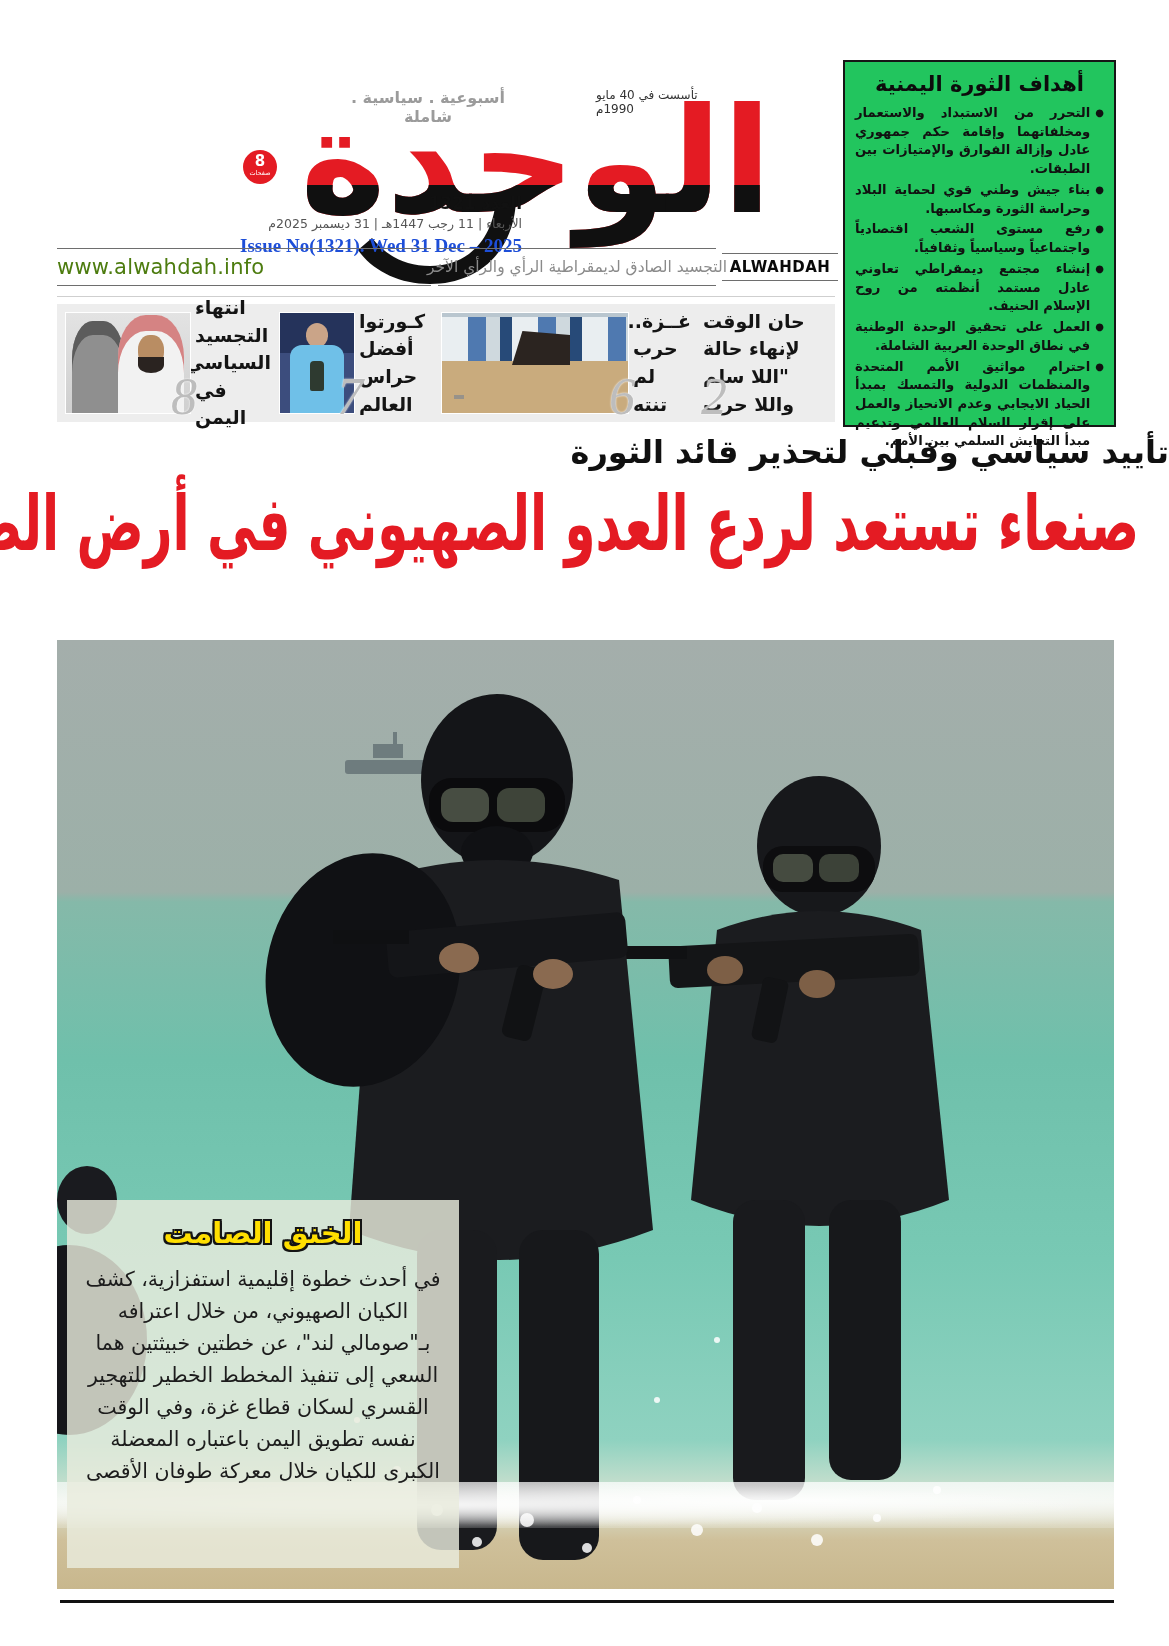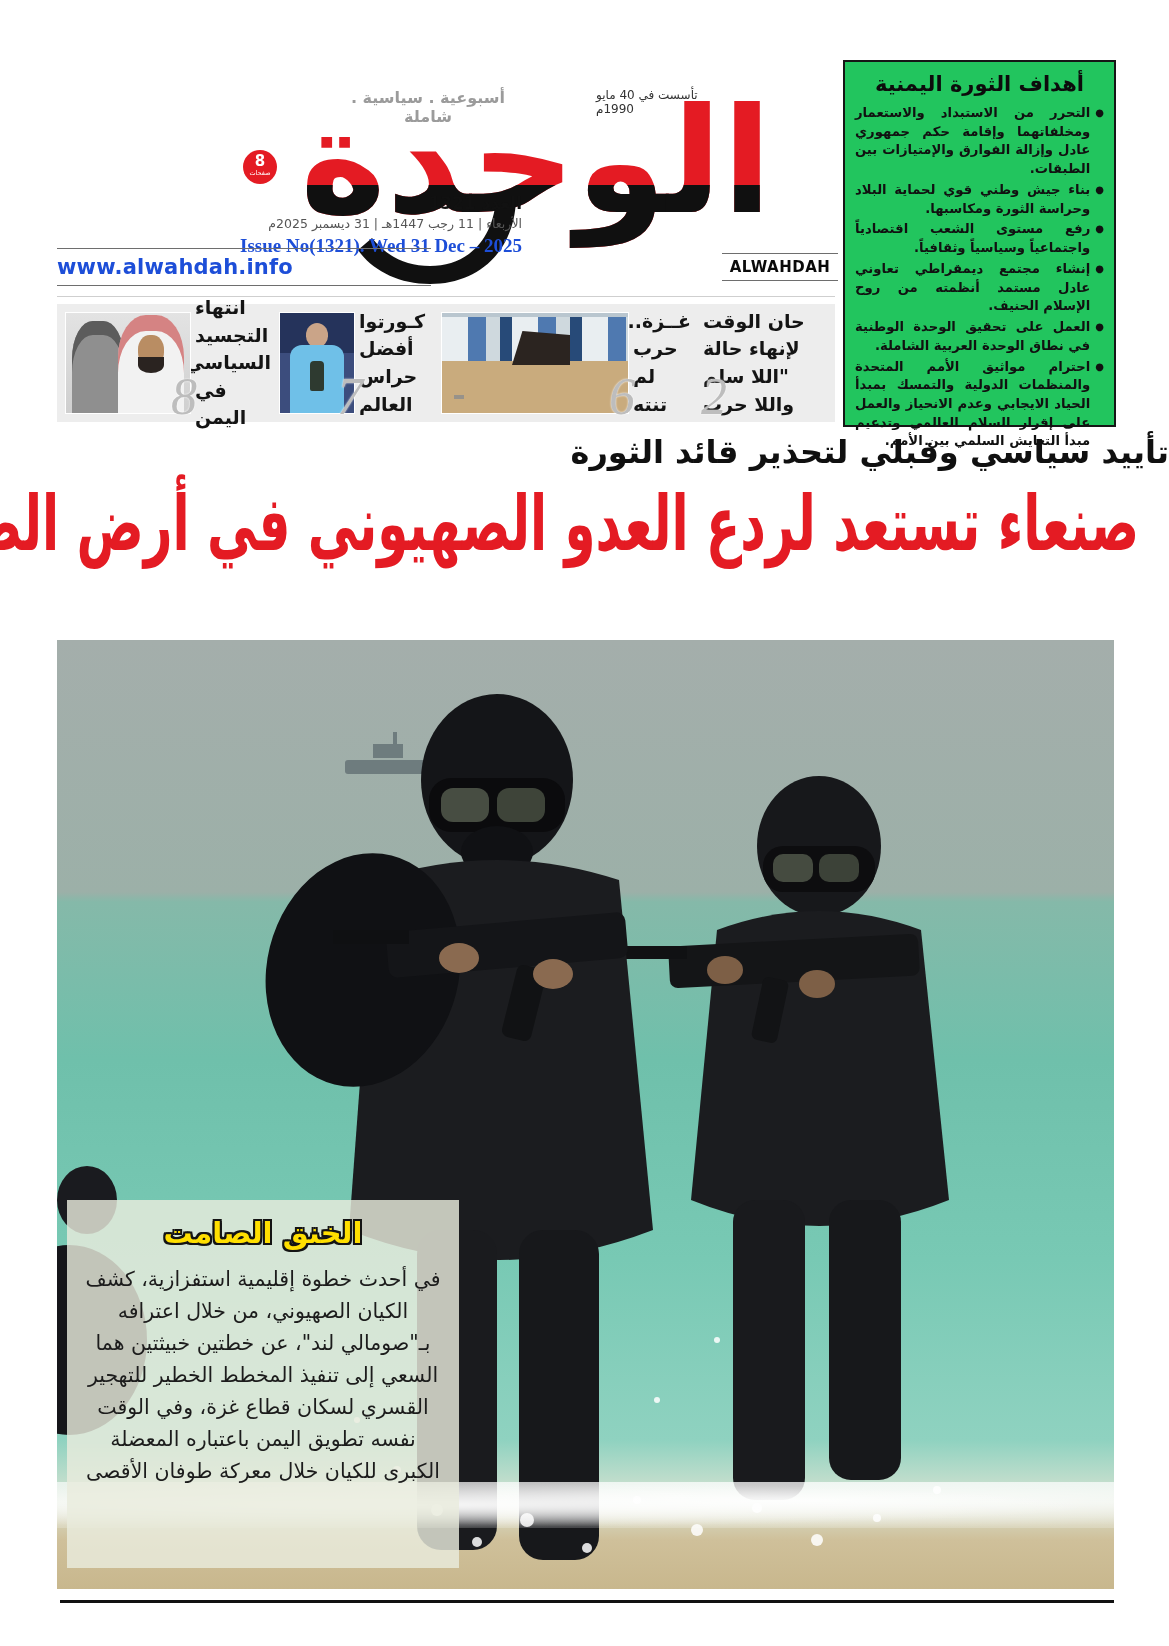--- a/index.html
+++ b/index.html
@@ -22,21 +22,21 @@
   .pages-badge .l{display:block;font-size:6.5px;margin-top:1px;}
 
   .issue-block{position:absolute;left:150px;top:181px;width:372px;text-align:right;direction:rtl;}
   .issue-no{font-size:17px;font-weight:bold;color:#111;}
   .date-ar{font-size:12.5px;color:#555;margin-top:3px;}
   .issue-en{font-family:"Liberation Serif",serif;direction:ltr;font-size:19px;font-weight:bold;color:#1d4ed8;margin-top:4px;}
 
   .band{position:absolute;border-top:1.5px solid #6e6e6e;border-bottom:1.5px solid #6e6e6e;
         display:flex;align-items:center;height:38px;top:236px;}
   .band.website{left:57px;width:374px;justify-content:flex-start;direction:ltr;}
-  .band.website span{font-size:21px;font-weight:bold;color:#1d4ed8;letter-spacing:0.2px;}
+  .band.website span{font-size:21px;font-weight:normal;color:#4d7c0f;letter-spacing:0.2px;}
   .band.slogan{left:438px;width:278px;justify-content:center;}
   .band.slogan span{font-size:15.5px;color:#8a8a8a;white-space:nowrap;}
   .band.latin{left:722px;top:241px;width:116px;height:28px;justify-content:center;direction:ltr;}
   .band.latin span{font-size:15px;font-weight:bold;color:#0a0a0a;letter-spacing:0.5px;text-align:center;}
   .header-rule{position:absolute;left:57px;top:284px;width:778px;height:1px;background:#cfcfcf;}
 
   
   .goals{position:absolute;left:843px;top:48px;width:273px;height:367px;border:2px solid #161616;
          background:#22c55e;padding:8px 10px 6px 10px;direction:rtl;}
   .goals-title{text-align:center;font-size:21px;font-weight:bold;color:#0c0c0c;margin:2px 0 8px 0;}
@@ -135,20 +135,23 @@
 
   <div class="issue-block">
     <div class="issue-no">العدد 1321</div>
     <div class="date-ar">الأربعاء | 11 رجب 1447هـ | 31 ديسمبر 2025م</div>
     <div class="issue-en">Issue No(1321). Wed 31 Dec – 2025</div>
   </div>
 
   <div class="band website">
     <span>www.alwahdah.info</span>
   </div>
+  <div class="band slogan">
+    <span>التجسيد الصادق لديمقراطية الرأي والرأي الآخر</span>
+  </div>
   <div class="band latin">
     <span>ALWAHDAH</span>
   </div>
   <div class="header-rule"></div>
 
   <div class="goals">
     <div class="goals-title">أهداف الثورة اليمنية</div>
     <div class="goal">
       <span class="dot">●</span>
       <span>التحرر من الاستبداد والاستعمار ومخلفاتهما وإقامة حكم جمهوري عادل وإزالة الفوارق والإمتيازات بين الطبقات.</span>

